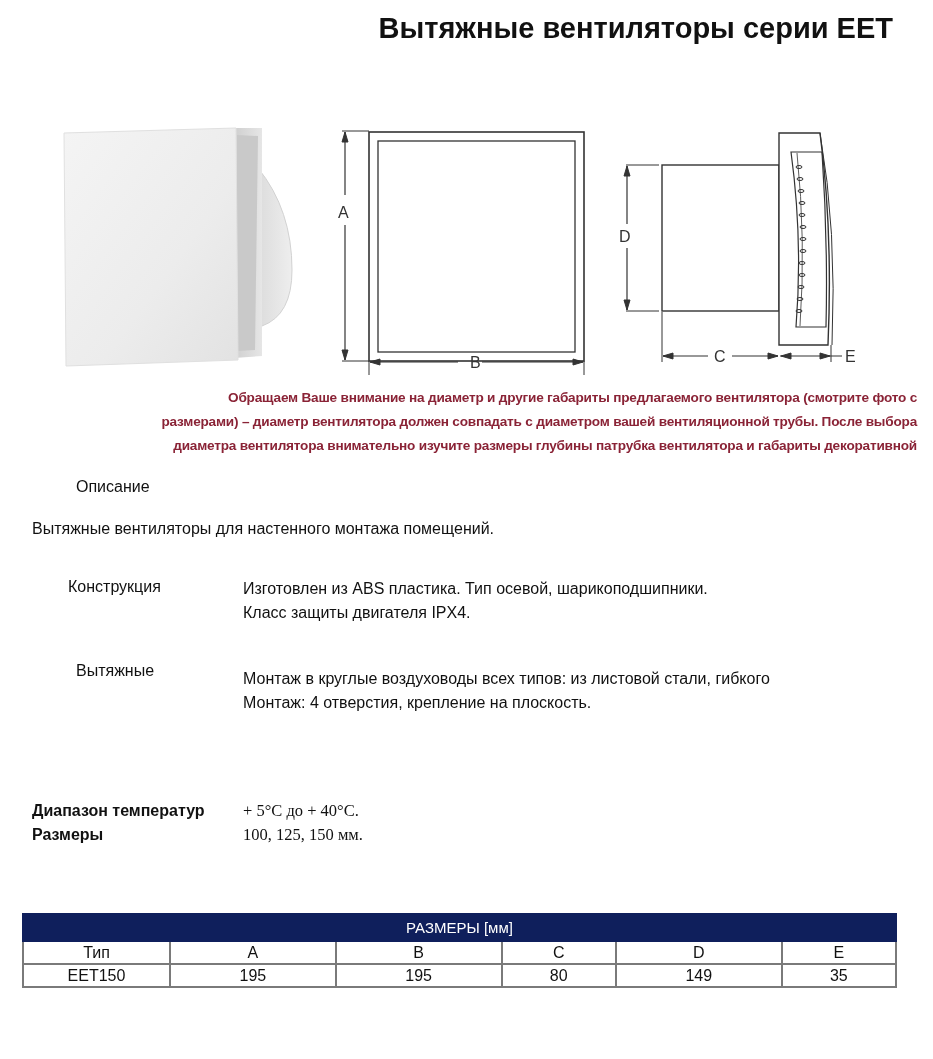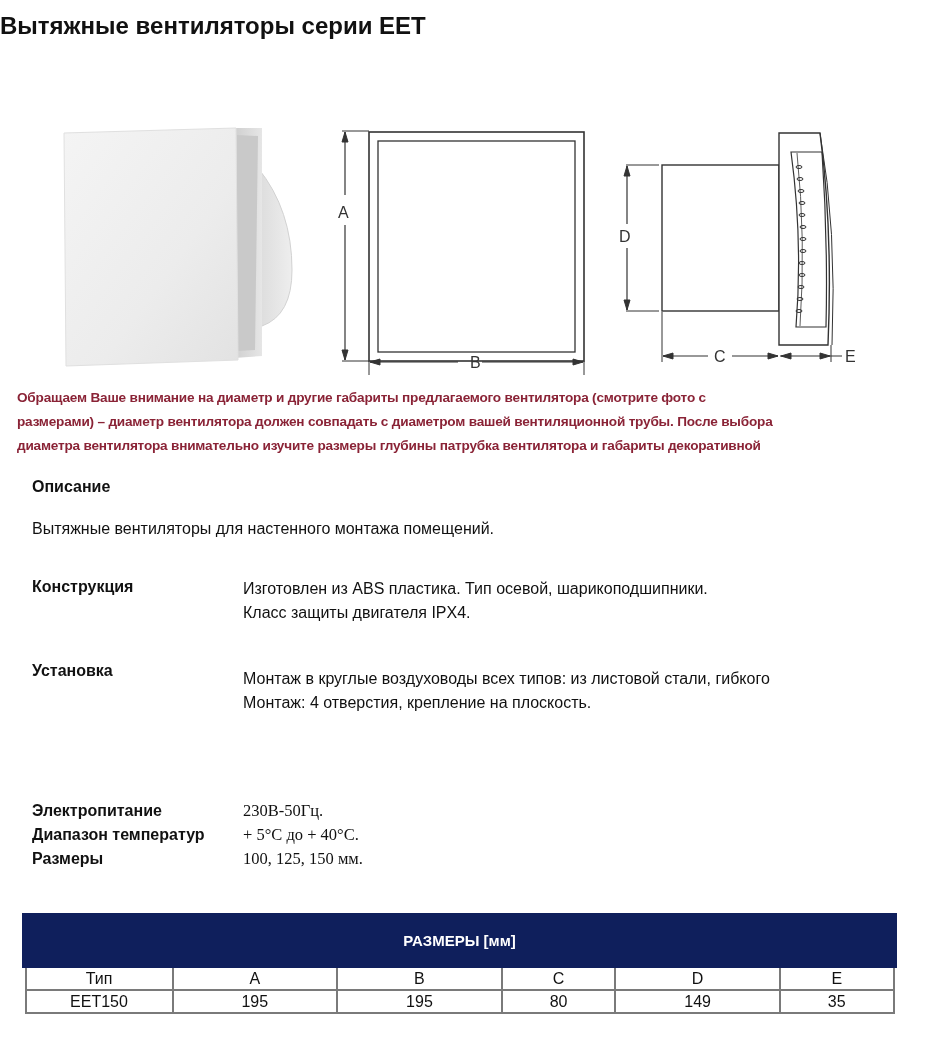--- a/index.html
+++ b/index.html
@@ -1,36 +1,36 @@
 <!DOCTYPE html>
 <html><head>
 <meta charset="utf-8">
 <style>
   html, body { margin: 0; padding: 0; background: #ffffff; }
   body { width: 933px; height: 1059px; position: relative; overflow: hidden;
          font-family: "Liberation Sans", "DejaVu Sans", sans-serif; color: #111; }
   .abs { position: absolute; }
-  #title { left: 0; width: 893px; top: 12px; text-align: left; font-weight: bold; font-size: 24px; color: #111; }
+  #title { left: 0; width: 893px; top: 12px; text-align: right; font-weight: bold; font-size: 29px; color: #111; }
   #figures { left: 0; top: 100px; width: 933px; height: 280px; }
-  #notice { left: 17px; top: 386px; width: 900px; font-size: 13.6px; font-weight: bold; line-height: 24px; color: #8a2336; letter-spacing: -0.2px; }
+  #notice { left: 17px; top: 386px; width: 900px; font-size: 13.6px; font-weight: bold; line-height: 24px; color: #8a2336; letter-spacing: -0.2px; text-align: right; }
   .notice-line { white-space: nowrap; display: block; }
-  .h { font-weight: bold; font-size: 16px; color: #111; }
+  .h { font-weight: normal; font-size: 16px; color: #111; margin-left: 44px; }
   .t { font-size: 16px; color: #111; line-height: 24px; }
   #desc-heading { left: 32px; top: 478px; }
   #desc-text { left: 32px; top: 517px; }
-  #constr-label { left: 32px; top: 578px; }
+  #constr-label { left: 24px; top: 578px; }
   #constr-text { left: 243px; top: 577px; }
   #install-label { left: 32px; top: 662px; }
   #install-text { left: 243px; top: 667px; }
   #specs { left: 32px; top: 799px; }
   .spec-row { display: flex; height: 24px; align-items: center; }
   .spec-label { width: 211px; font-weight: bold; font-size: 16px; }
   .spec-value { font-family: "Liberation Serif", "DejaVu Serif", serif; font-size: 16.5px; }
   #dims-table { left: 22px; top: 913px; width: 875px; border-collapse: collapse; font-size: 16px; }
-  #dims-table th.caption { background: #0f1f5c; color: #fff; font-weight: bold; height: 25px; padding: 8px; font-size: 15px; border: 7px solid #4d7c0f; }
+  #dims-table th.caption { background: #0f1f5c; color: #fff; font-weight: normal; height: 25px; padding: 0; font-size: 15px; border: 2px solid #4d7c0f; }
   #dims-table td { border: 2px solid #7a7a7a; text-align: center; height: 21px; padding: 0; line-height: 21px; margin-left: 40px; }
   .col0 { width: 145px; }
 </style>
 </head>
 <body>
 
 <div id="title" class="abs">Вытяжные вентиляторы серии EET</div>
 
 <svg id="figures" class="abs" viewBox="0 0 933 280" width="933" height="280">
   <defs>
@@ -125,31 +125,27 @@
 
 <div id="desc-heading" class="abs h">Описание</div>
 <div id="desc-text" class="abs t">Вытяжные вентиляторы для настенного монтажа помещений.</div>
 
 <div id="constr-label" class="abs h">Конструкция</div>
 <div id="constr-text" class="abs t">
   <div>Изготовлен из ABS пластика. Тип осевой, шарикоподшипники.</div>
   <div>Класс защиты двигателя IPX4.</div>
 </div>
 
-<div id="install-label" class="abs h">Установка</div>
+<div id="install-label" class="abs h">Вытяжные</div>
 <div id="install-text" class="abs t">
   <div>Монтаж в круглые воздуховоды всех типов: из листовой стали, гибкого</div>
   <div>Монтаж: 4 отверстия, крепление на плоскость.</div>
 </div>
 
 <div id="specs" class="abs">
-  <div class="spec-row">
-    <span class="spec-label">Электропитание</span>
-    <span class="spec-value">230В-50Гц.</span>
-  </div>
   <div class="spec-row">
     <span class="spec-label">Диапазон температур</span>
     <span class="spec-value">+ 5°C до + 40°C.</span>
   </div>
   <div class="spec-row">
     <span class="spec-label">Размеры</span>
     <span class="spec-value">100, 125, 150 мм.</span>
   </div>
 </div>
 

